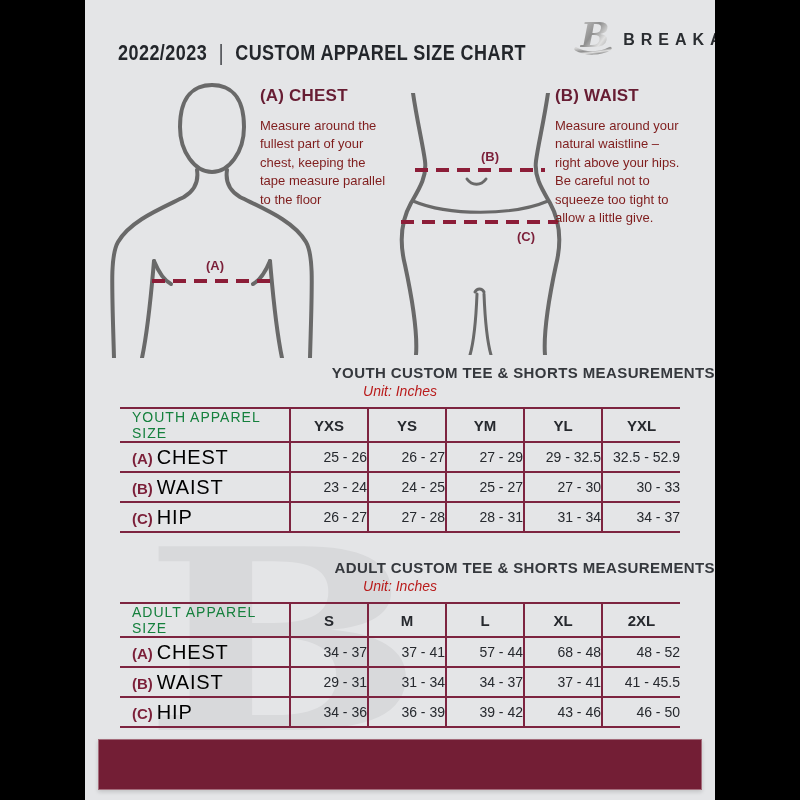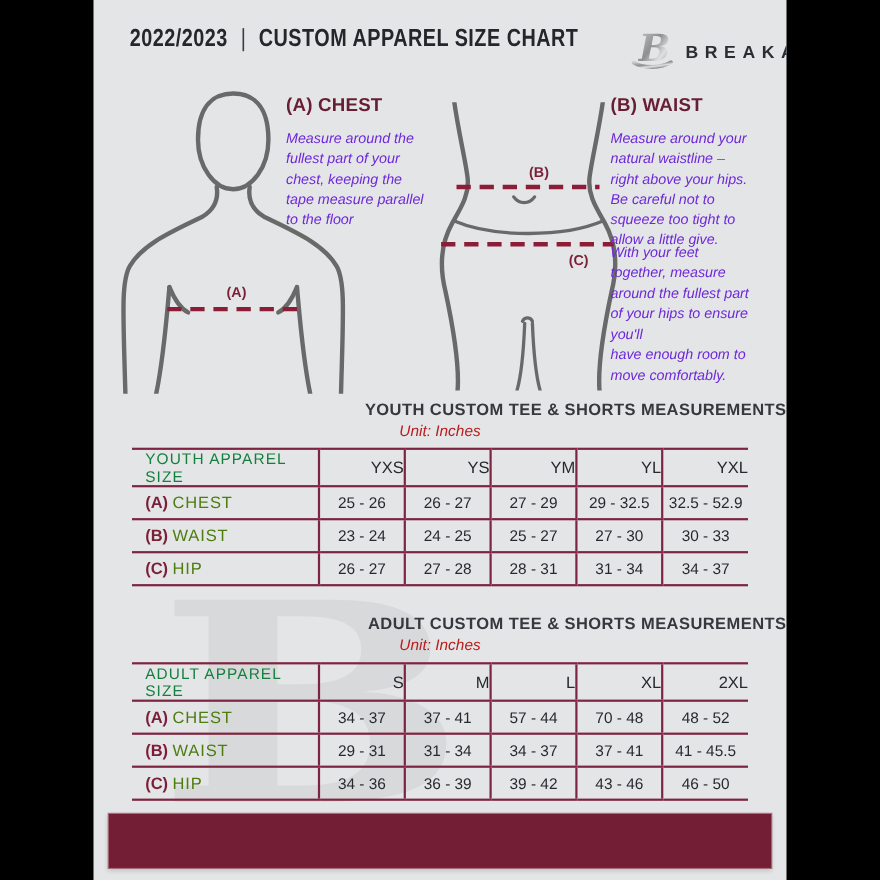--- a/index.html
+++ b/index.html
@@ -5,35 +5,35 @@
   * { margin:0; padding:0; box-sizing:border-box; }
   html,body { width:800px; height:800px; }
   body { background:#000; position:relative; overflow:hidden;
          font-family:"Liberation Sans", sans-serif; }
 
   .page { position:absolute; left:85px; top:0; width:630px; height:800px;
           background:#e4e5e7; overflow:hidden; }
 
   
   .header { position:absolute; top:24px; left:33px; right:24px; height:40px;
-            display:flex; align-items:flex-start; z-index:1; }
+            display:flex; align-items:flex-end; z-index:1; }
   .title-wrap { display:flex; align-items:center; gap:13px;
                 transform:scale(0.9,1.12); transform-origin:left center; }
   .title-year, .title-main { font-weight:bold; font-size:20px; color:#23262b;
                              letter-spacing:0.5px; white-space:nowrap; }
   .title-sep { font-size:20px; color:#3a3d42; font-weight:300; }
   .brand-group { margin-left:auto; display:flex; align-items:center; gap:8px; }
   .brand-name { font-weight:bold; font-size:16px; letter-spacing:6px;
                 color:#2a2d31; white-space:nowrap; }
 
   
   .guide { position:absolute; z-index:1; }
   .guide-heading { font-size:17px; font-weight:bold; color:#671d33;
                    margin-bottom:11px; letter-spacing:0.2px; }
-  .guide-body { font-size:13px; font-style:italic; color:#6d28d9;
+  .guide-body { font-size:13px; color:#7f1d1d;
                 line-height:1.42; white-space:pre-line; }
   #guide-chest { left:175px; top:86px; width:150px; }
   #guide-waist { left:470px; top:86px; width:162px; }
   #guide-hips  { left:470px; top:221px; width:166px; }
 
   .fig { position:absolute; z-index:1; }
   #figure-upper { left:22px; top:80px; }
   #figure-lower { left:308px; top:93px; }
 
   
@@ -41,28 +41,28 @@
   .sec-title { text-align:right; font-weight:bold; font-size:15px;
                color:#35383d; letter-spacing:0.4px; }
   .sec-unit { text-align:center; font-style:italic; font-size:14px;
               color:#b91c1c; margin-top:2px; }
   .adult-block { margin-top:26px; }
 
   table { border-collapse:collapse; width:560px; margin:8px auto 0;
           table-layout:fixed; }
   th, td { border-top:2px solid #7d2440; border-bottom:2px solid #7d2440; }
   th + th, td + td { border-left:2px solid #7d2440; }
-  th { height:33px; font-size:15px; font-weight:normal; color:#26292e;
-       text-align:right; }
+  th { height:33px; font-size:15px; font-weight:bold; color:#26292e;
+       text-align:center; }
   th.col-label { font-weight:normal; font-size:14px; letter-spacing:1px;
                  color:#15803d; text-align:left; padding-left:12px; }
-  td { height:30px; font-size:14px; color:#26292e; text-align:center; }
+  td { height:30px; font-size:14px; color:#26292e; text-align:right; }
   td.col-label { text-align:left; padding-left:12px; }
   .prefix { color:#7b1f39; font-weight:bold; font-size:15px; margin-right:4px; }
-  .rowlabel { color:#4d7c0f; font-size:15px; letter-spacing:0.8px; }
+  .rowlabel { color:#000000; font-size:20px; letter-spacing:0.8px; }
 
   
   .watermark { position:absolute; left:58px; top:538px; z-index:0;
                font-family:"DejaVu Serif", serif; font-weight:bold;
                font-size:252px; line-height:0.82; color:#d8d9db;
                transform:scaleX(1.32); transform-origin:left top; }
   .bottom-bar { position:absolute; left:13px; top:739px; width:604px;
                 height:51px; background:#731e35; z-index:2;
                 border:1px solid rgba(255,255,255,0.35);
                 box-shadow:0 2px 4px rgba(0,0,0,0.15); }
@@ -147,27 +147,20 @@
   <div class="guide" id="guide-waist">
     <div class="guide-heading">(B) WAIST</div>
     <div class="guide-body">Measure around your
 natural waistline –
 right above your hips.
 Be careful not to
 squeeze too tight to
 allow a little give.</div>
   </div>
   <div class="guide" id="guide-hips">
-    <div class="guide-body">With your feet
-together, measure
-around the fullest part
-of your hips to ensure
-you'll
-have enough room to
-move comfortably.</div>
   </div>
 
   <div class="tables-area">
 
     <div class="youth-block">
       <div class="sec-title">YOUTH CUSTOM TEE &amp; SHORTS MEASUREMENTS</div>
       <div class="sec-unit">Unit: Inches</div>
       <table>
         <colgroup>
             <col style="width:170px">
@@ -245,21 +238,21 @@
           </tr>
         </thead>
         <tbody>
           <tr>
             <td class="col-label">
               <span class="prefix">(A)</span><span class="rowlabel">CHEST</span>
             </td>
             <td>34 - 37</td>
             <td>37 - 41</td>
             <td>57 - 44</td>
-            <td>70 - 48</td>
+            <td>68 - 48</td>
             <td>48 - 52</td>
           </tr>
           <tr>
             <td class="col-label">
               <span class="prefix">(B)</span><span class="rowlabel">WAIST</span>
             </td>
             <td>29 - 31</td>
             <td>31 - 34</td>
             <td>34 - 37</td>
             <td>37 - 41</td>

